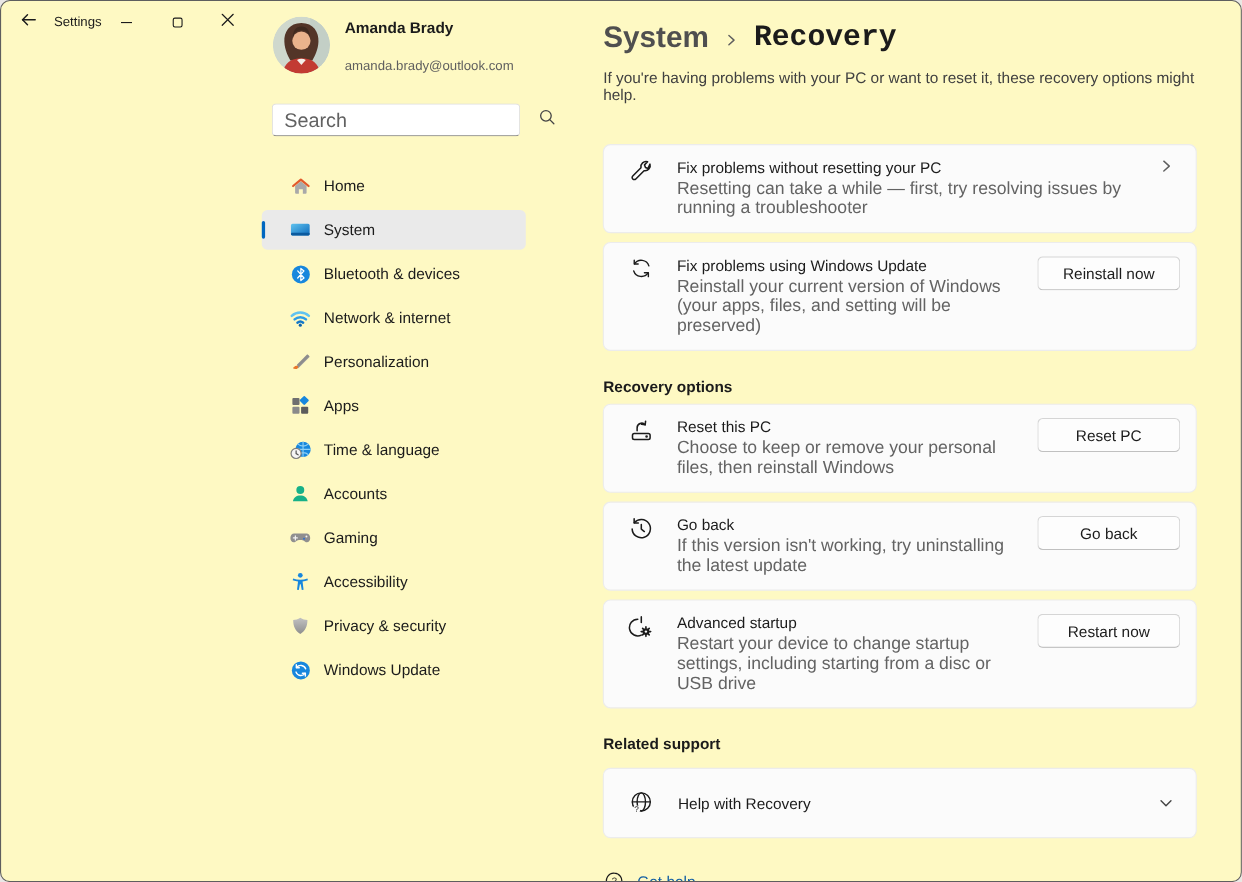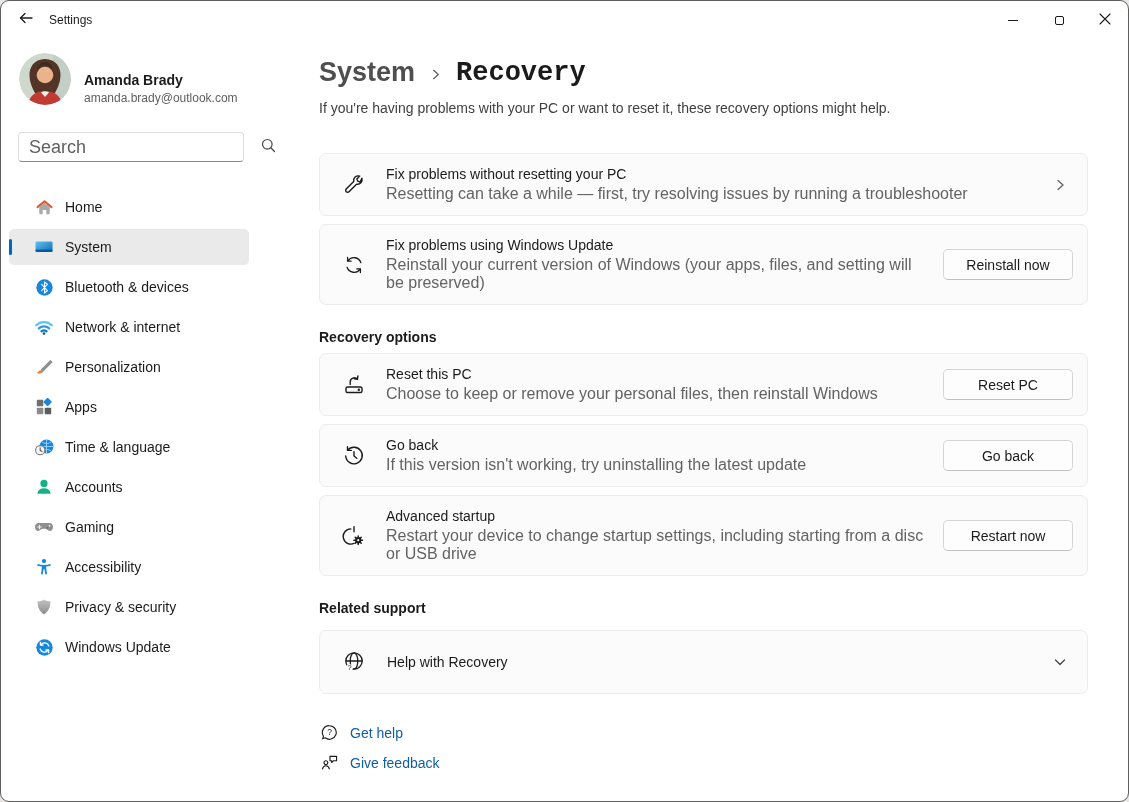--- a/index.html
+++ b/index.html
@@ -3,44 +3,44 @@
 <meta charset="utf-8">
 <style>
   * { box-sizing: border-box; margin: 0; padding: 0; }
   html,body { width:1129px; height:802px; }
   body {
     font-family: "Liberation Sans", sans-serif;
     background:#e9e7e5;
   }
   .window {
     width:1129px; height:802px;
-    background:#ffffff;
+    background:#fef9c3;
     border:1px solid #5e5e5e;
     border-radius:9px;
     overflow:hidden;
-    display:flex; flex-direction:column;
+    display:flex; flex-direction:row;
   }
   
   .titlebar { height:38px; display:flex; align-items:center; flex-shrink:0; }
   .back-btn { width:34px; height:30px; margin-left:8px; display:flex; align-items:center; justify-content:center; border-radius:5px; cursor:pointer; }
   .tb-title { font-size:12px; color:#1b1b1b; margin-left:6px; }
   .tb-spacer { flex:1; }
   .tb-ctrl { width:46px; height:36px; display:flex; align-items:center; justify-content:center; color:#1b1b1b; }
   .glyph-min { width:10px; height:1px; background:#1b1b1b; }
   .glyph-max { width:9px; height:9px; border:1px solid #1b1b1b; border-radius:2px; }
   
   .content { flex:1; display:flex; min-height:0; }
   .sidebar { width:302px; flex-shrink:0; padding:4px 0 0 8px; }
   .main { flex:1; padding:18px 40px 0 16px; }
   
   .profile { display:flex; align-items:flex-end; margin:10px 0 0 10px; }
   .avatar { width:52px; height:52px; border-radius:50%; overflow:hidden; flex-shrink:0; }
   .profile-text { margin-left:13px; }
   .profile-name { font-size:14px; font-weight:bold; color:#1b1b1b; }
-  .profile-email { font-size:12px; color:#5f5f5f; margin-top:3px; }
+  .profile-email { font-size:12px; color:#5f5f5f; margin-top:20px; }
   .searchbox {
     margin:27px 0 0 9px; width:226px; height:30px;
     background:#ffffff; border:1px solid #dedede; border-bottom-color:#8a8a8a;
     border-radius:4px; display:flex; align-items:center; padding:0 8px 0 10px;
   }
   .searchbox input {
     flex:1; border:none; outline:none; font-size:18px; color:#1b1b1b;
     font-family:"Liberation Sans", sans-serif; background:transparent;
   }
   .searchbox input::placeholder { color:#616161; }
@@ -56,21 +56,21 @@
     width:3px; height:16px; border-radius:2px; background:#0067c0;
   }
   .nav-icon { width:20px; height:20px; margin-right:11px; flex-shrink:0; display:flex; align-items:center; justify-content:center; }
   
   .breadcrumb { display:flex; align-items:center; }
   .crumb-parent { font-size:27px; font-weight:600; color:#4f4f4f; cursor:pointer; }
   .crumb-sep { margin:3px 14px 0 14px; color:#5f5f5f; display:flex; }
   .crumb-current { font-size:27px; font-weight:600; color:#1b1b1b;font-family:Liberation Mono, monospace; }
   .page-subtitle { font-size:14px; color:#404040; margin-top:12px; }
   .card {
-    display:flex; align-items:center;
+    display:flex; align-items:flex-start;
     background:#fbfbfb; border:1px solid #ececec; border-radius:7px;
     padding:12px 14px 12px 21px; min-height:62px; margin-top:8px;
   }
   .card.first { margin-top:37px; }
   .card-icon { width:26px; flex-shrink:0; display:flex; align-items:center; justify-content:center; color:#1b1b1b; }
   .card-body { flex:1; margin-left:19px; padding-right:12px; }
   .card-title { font-size:14px; color:#1b1b1b; }
   .card-desc { font-size:16px; color:#636363; margin-top:3px; }
   .card-btn {
     width:130px; height:31px; flex-shrink:0;

